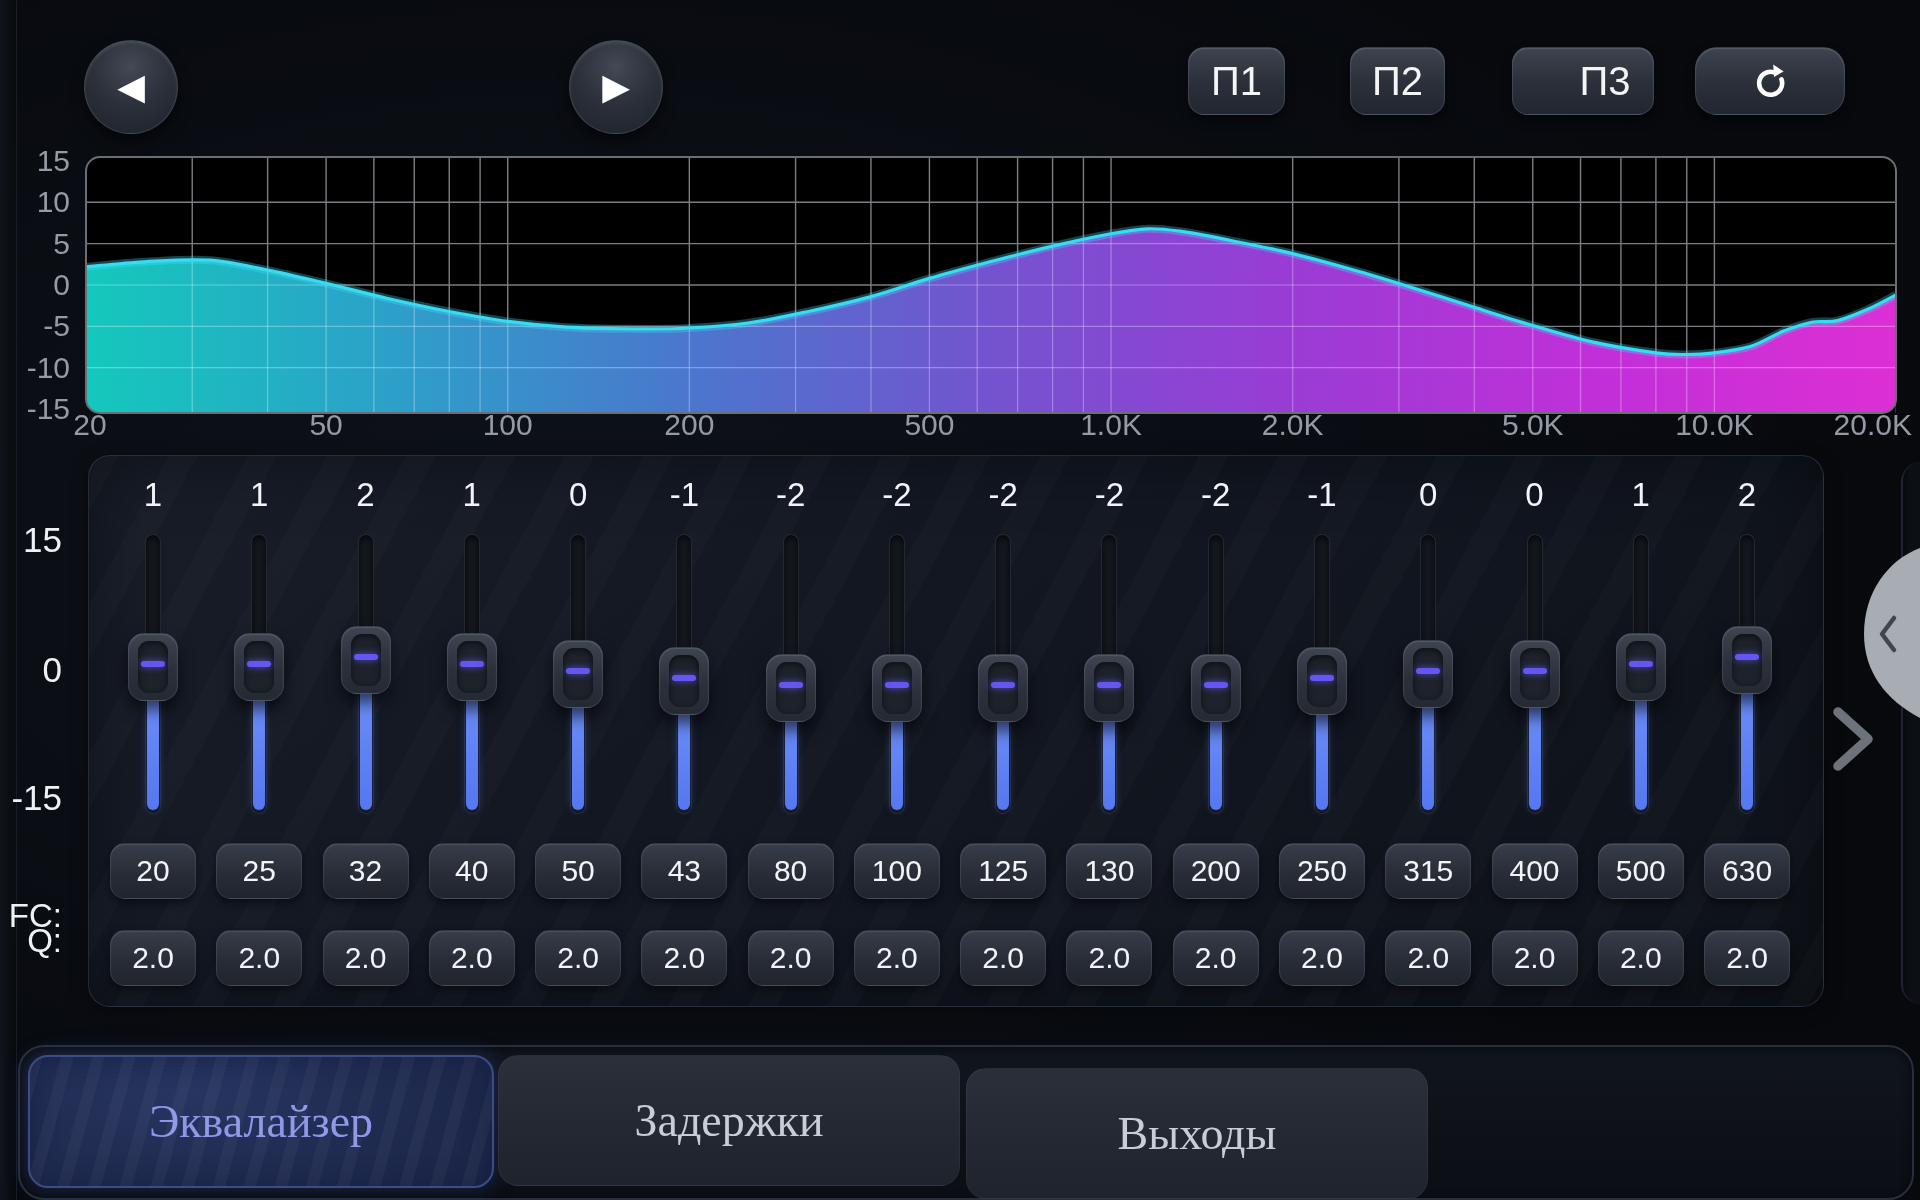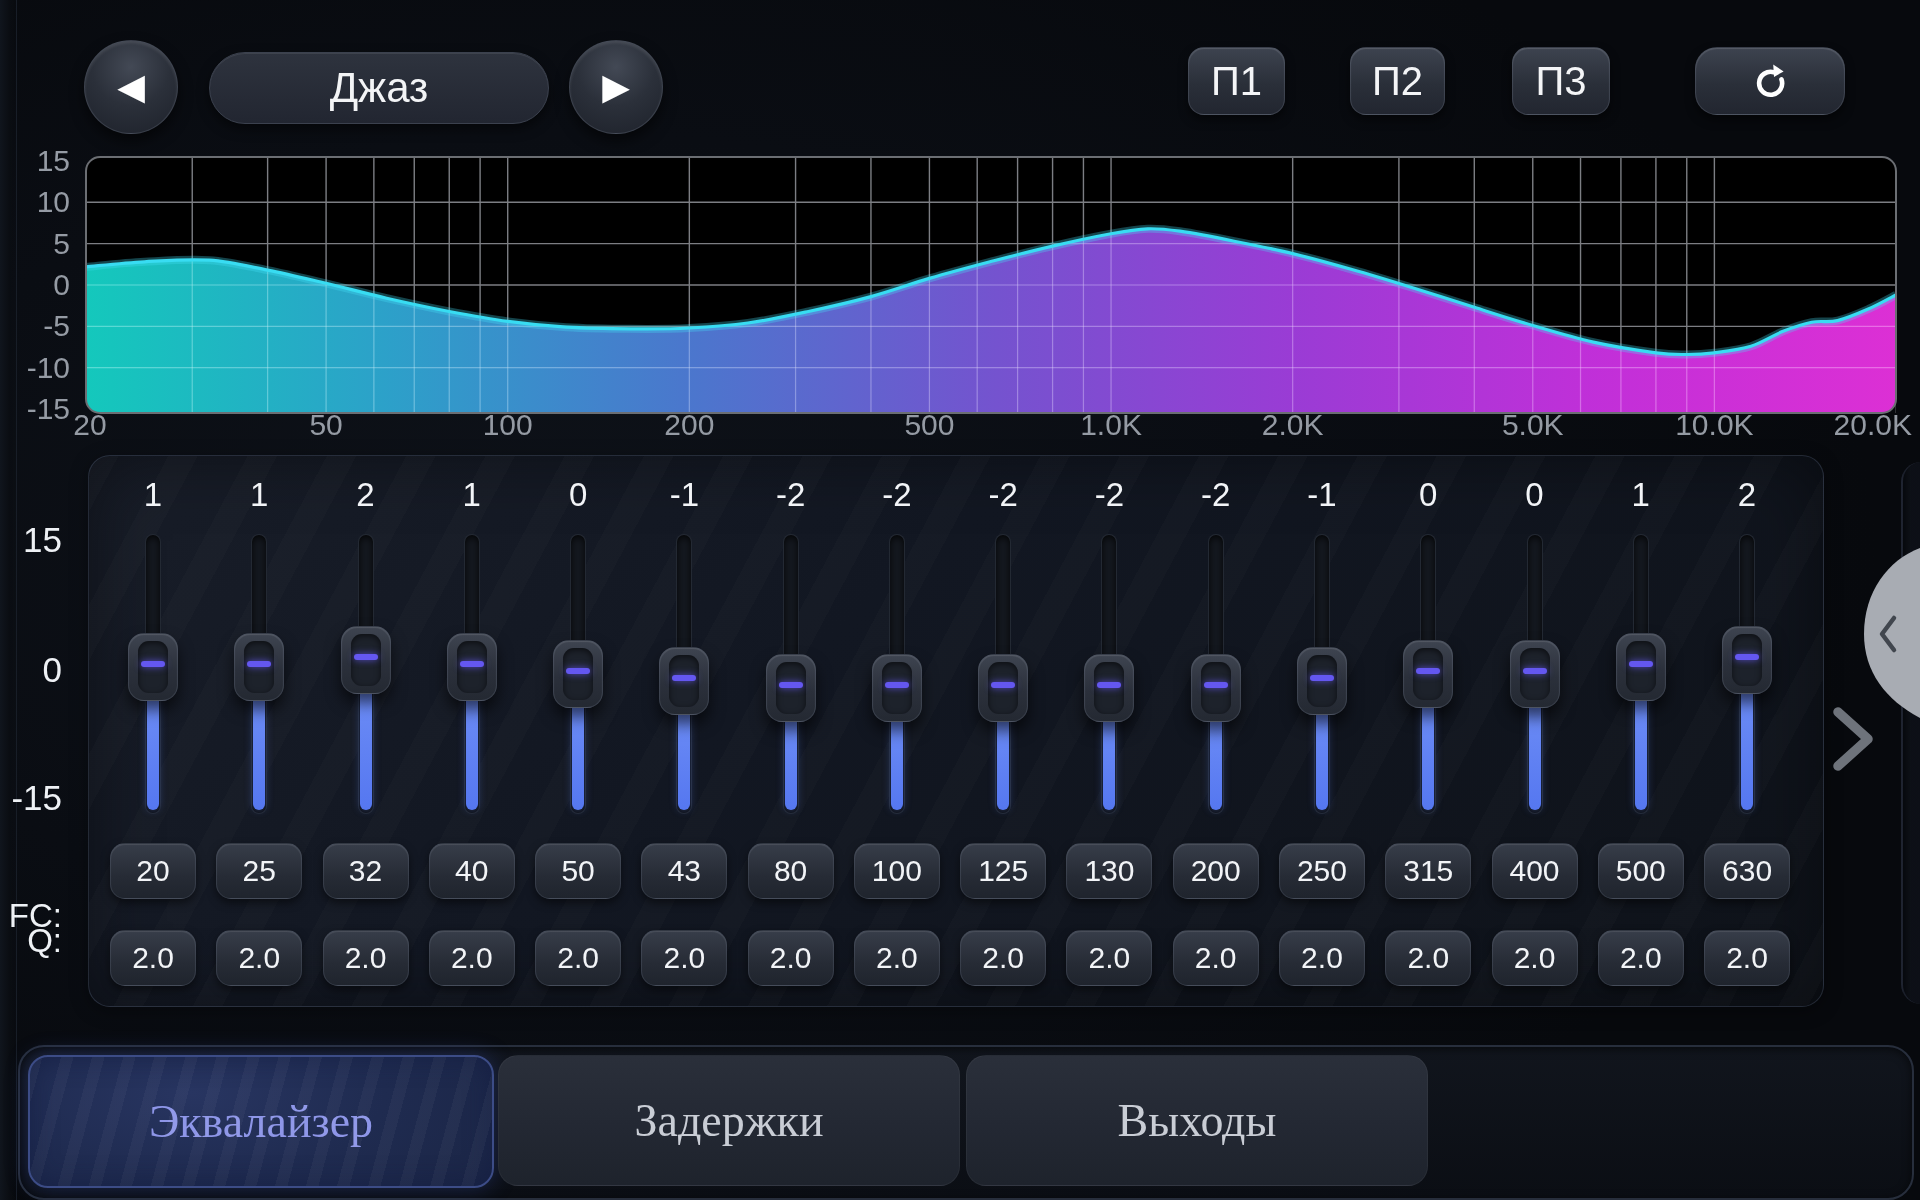--- a/index.html
+++ b/index.html
@@ -18,21 +18,21 @@
   .preset-pill{position:absolute;left:209px;top:52px;width:338px;height:70px;border-radius:36px;
     background:linear-gradient(180deg,#2e333e 0%,#222631 100%);
     border:1.5px solid #3b414e;
     box-shadow:0 5px 12px rgba(0,0,0,.5), inset 0 1px 0 rgba(255,255,255,.08);
     color:#f3f4f6;font-size:42px;display:flex;align-items:center;justify-content:center;cursor:pointer;}
   .btn-mem{position:absolute;top:47px;height:66px;border-radius:16px;
     background:linear-gradient(180deg,#3d434f 0%,#2a2f39 55%,#222630 100%);
     border:1px solid rgba(140,150,170,.22);
     box-shadow:0 5px 10px rgba(0,0,0,.5), inset 0 1px 1px rgba(255,255,255,.14);
     color:#f4f5f7;font-size:40px;display:flex;align-items:center;justify-content:center;cursor:pointer;}
-  .mem1{left:1188px;width:95px;} .mem2{left:1350px;width:93px;} .mem3{left:1512px;width:96px;}
+  .mem1{left:1188px;width:95px;} .mem2{left:1350px;width:93px;} .mem3{left:1512px;width:96px;padding-left:44px;}
   .btn-reset{left:1695px;width:148px;border-radius:22px;}
   
   #graph{position:absolute;left:0;top:130px;}
   
   .panel{position:absolute;left:88px;top:455px;width:1734px;height:550px;border-radius:22px;
     background:linear-gradient(140deg,#181d28 0%,#121722 40%,#0e1219 100%);
     border:1.5px solid rgba(95,107,130,.26);
     box-shadow:inset 0 0 70px rgba(0,0,0,.45), 0 4px 18px rgba(0,0,0,.35);}
   .panel::before{content:"";position:absolute;inset:0;border-radius:22px;pointer-events:none;
     background:repeating-linear-gradient(118deg, rgba(255,255,255,.016) 0 26px, rgba(255,255,255,0) 26px 70px);}
@@ -66,38 +66,35 @@
   .more-chevron{position:absolute;left:1824px;top:704px;width:60px;height:70px;cursor:pointer;}
   
   .tabbar{position:absolute;left:18px;top:1045px;width:1892px;height:151px;border-radius:26px;
     background:linear-gradient(180deg,#11151d 0%,#0b0e14 100%);
     border:2px solid #272e3c;box-shadow:inset 0 2px 10px rgba(0,0,0,.6);font-family:Liberation Serif, serif;}
   .tab{position:absolute;top:8px;height:129px;border-radius:20px;display:flex;align-items:center;justify-content:center;
     font-size:46px;color:#c9cdd5;cursor:pointer;
     background:linear-gradient(180deg,#2a2f3a 0%,#232833 55%,#1e232c 100%);
     border:1px solid rgba(255,255,255,.045);}
   .tab.t1{left:8px;width:462px;} .tab.t2{left:478px;width:460px;}
-  .tab.t3{left:946px;width:460px;} .tab.t4{left:1414px;width:464px;}
+  .tab.t3{left:946px;width:460px;margin-top:13px;} .tab.t4{left:1414px;width:464px;}
   .tab.active{background:radial-gradient(430px 190px at 35% 28%, #283561 0%, #1f2b50 45%, #192341 100%);
     border:2px solid #3c4c86;color:#8e96e8;
     box-shadow:0 0 22px rgba(62,88,185,.35), inset 0 0 26px rgba(18,28,66,.65);}
   .tab.active::after{content:"";position:absolute;inset:0;border-radius:18px;pointer-events:none;
     background:repeating-linear-gradient(105deg, rgba(255,255,255,.035) 0 12px, rgba(255,255,255,0) 12px 30px);}
 </style>
 </head>
 <body>
 
 <div class="screen">
   <div class="edge-left"></div>
 
   <div class="btn-circle btn-prev">
     <span>◀</span>
-  </div>
-  <div class="preset-pill">
-    <span>Джаз</span>
   </div>
   <div class="btn-circle btn-next">
     <span>▶</span>
   </div>
   <div class="btn-mem mem1">
     <span>П1</span>
   </div>
   <div class="btn-mem mem2">
     <span>П2</span>
   </div>

